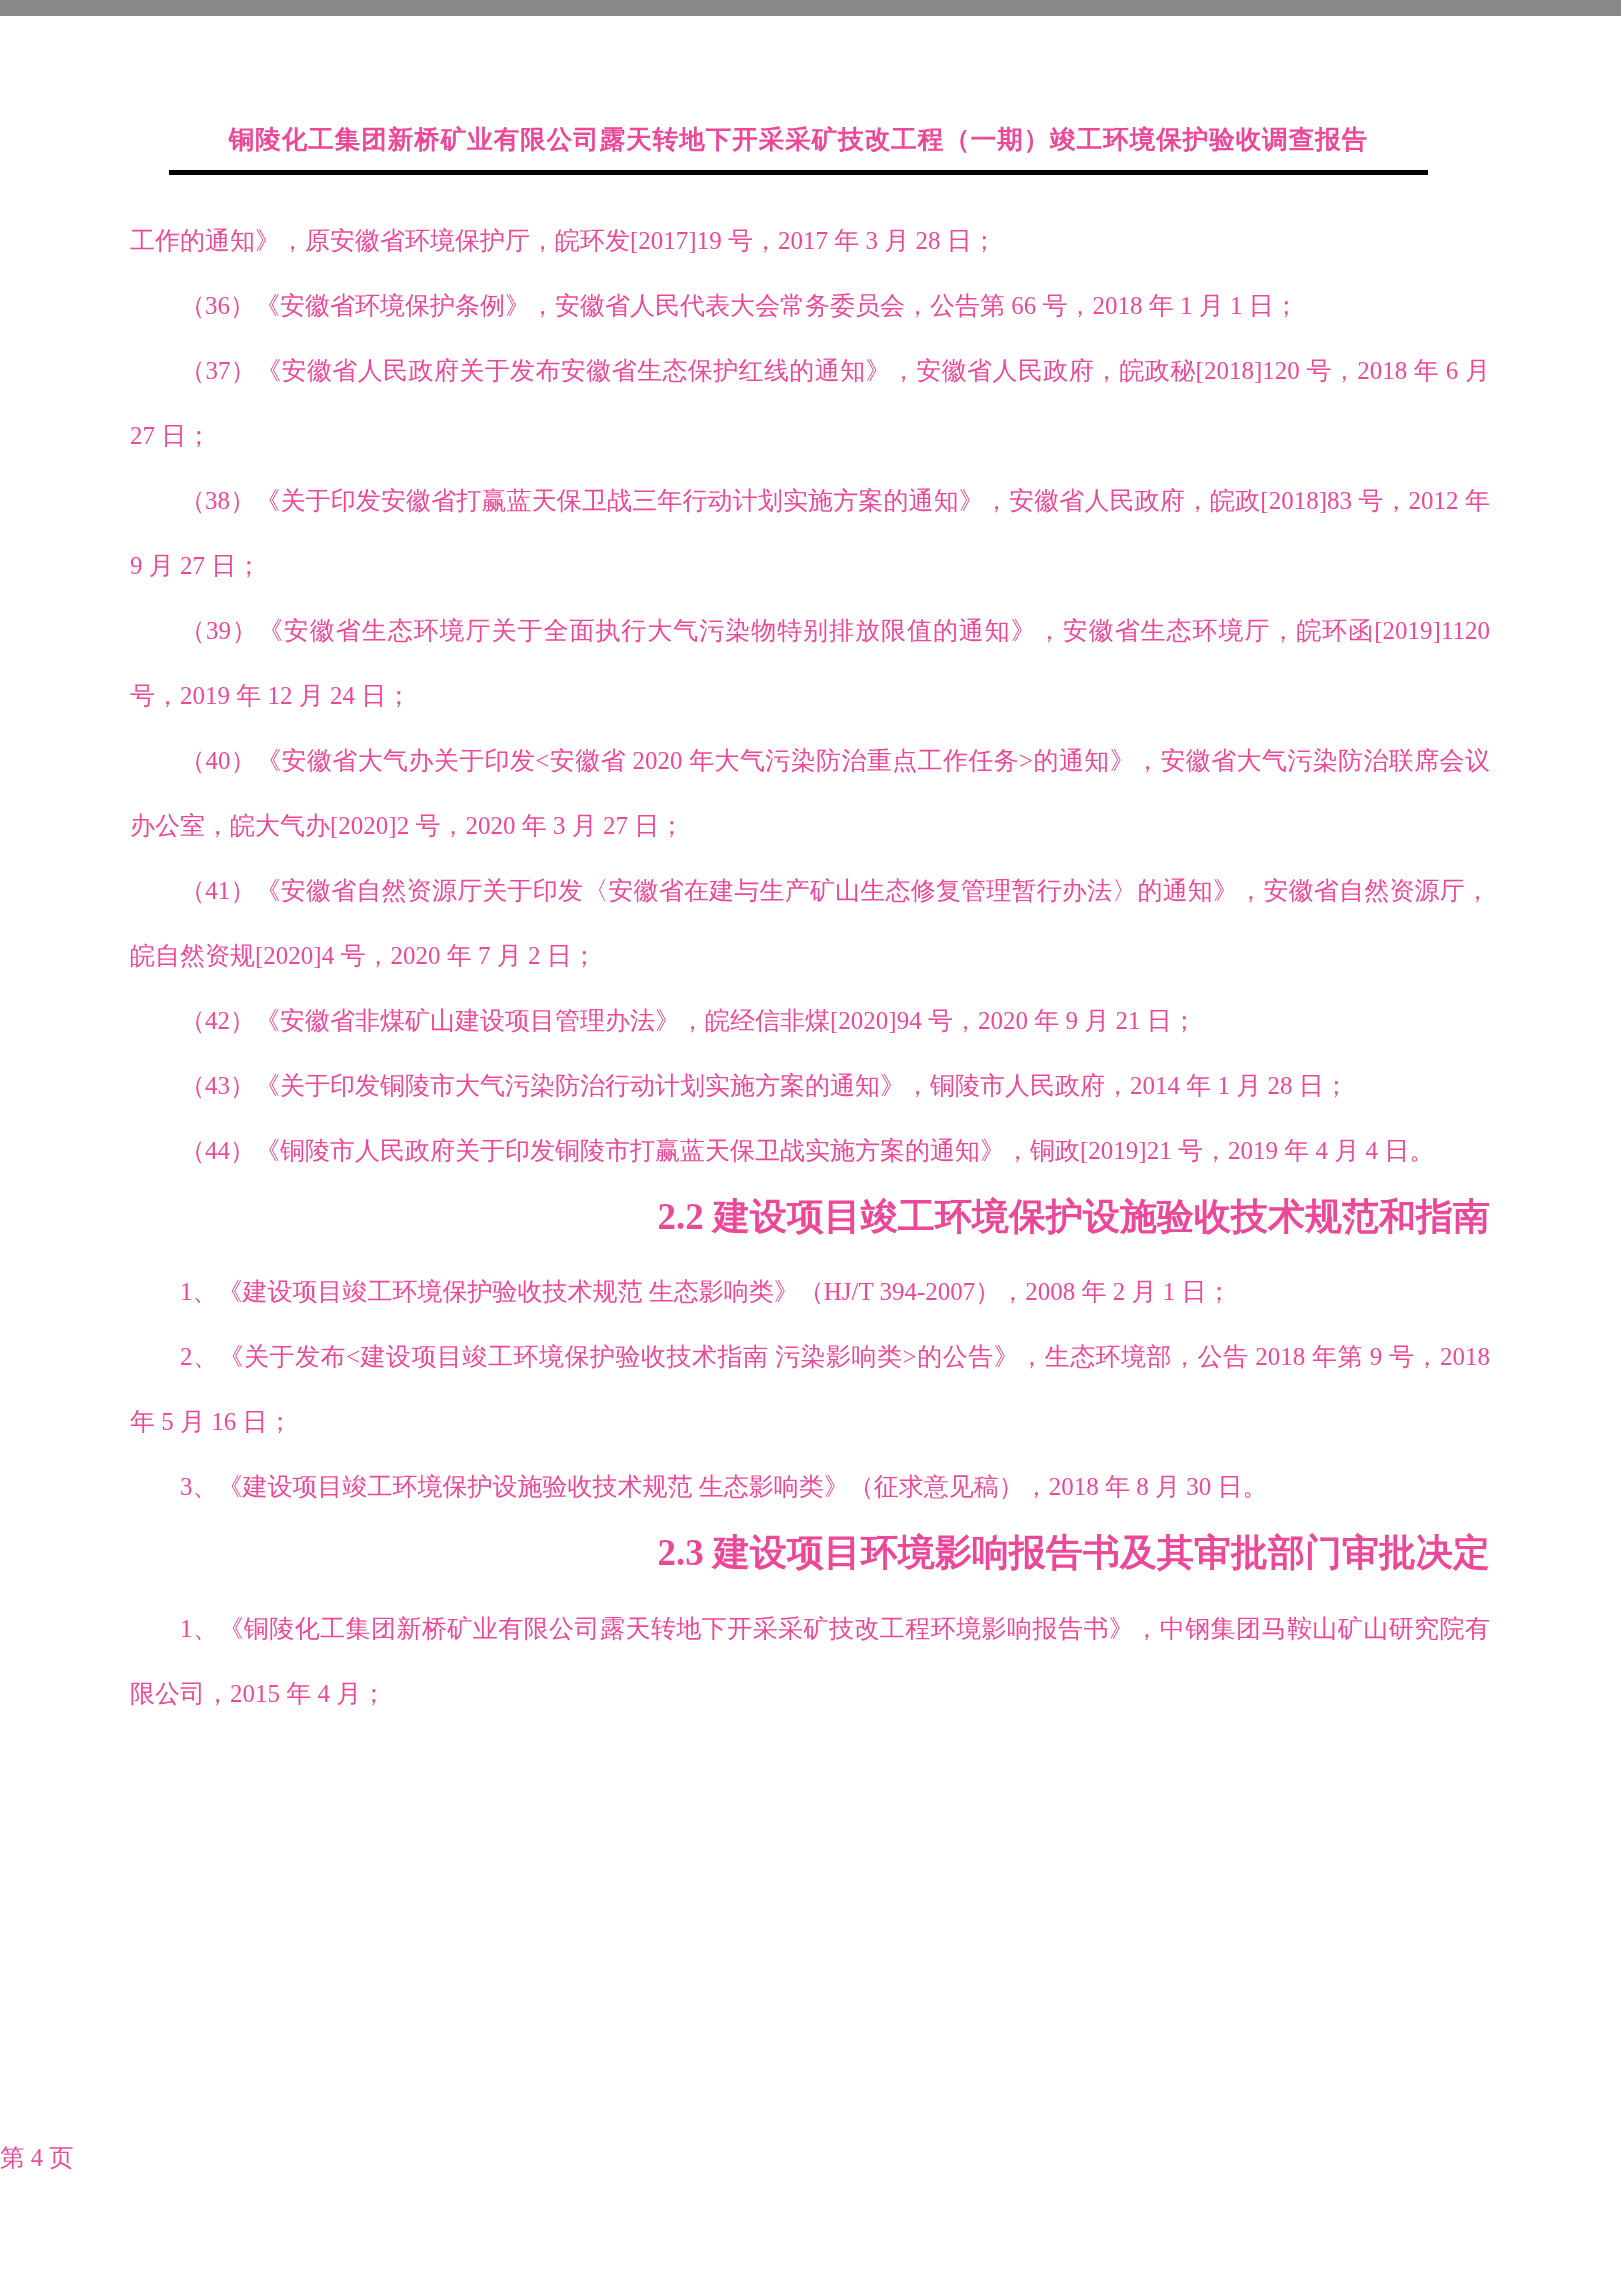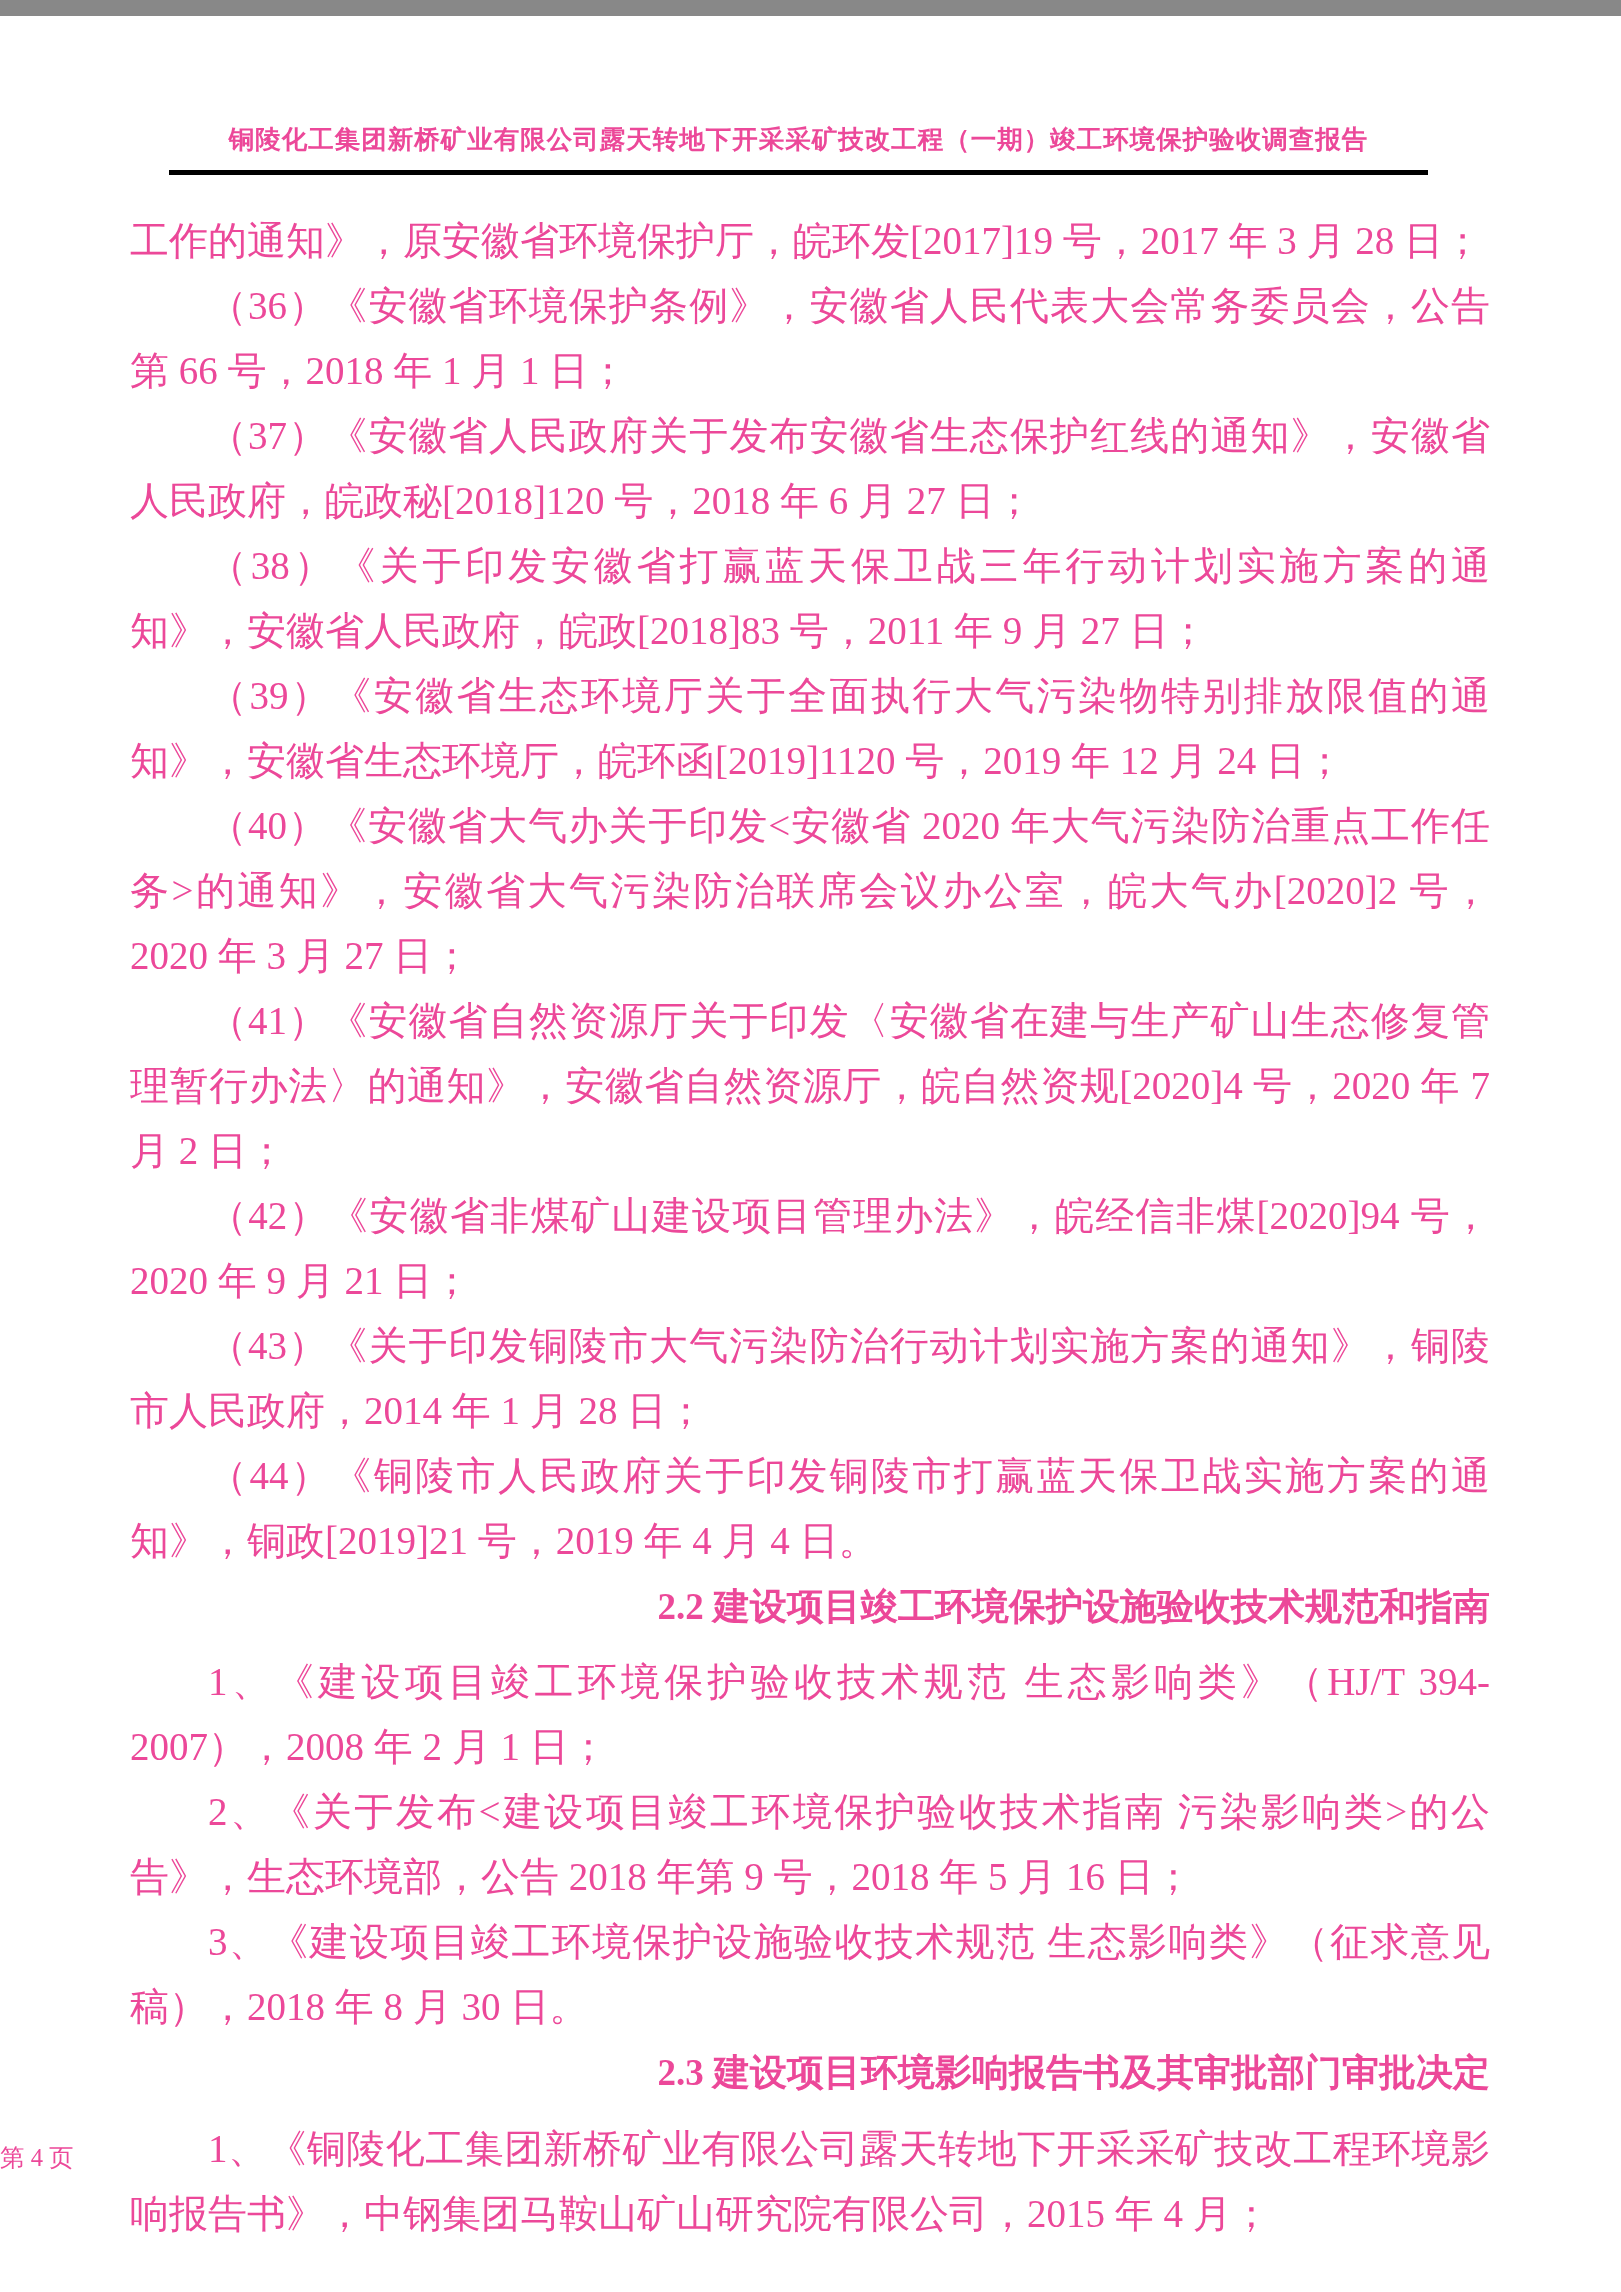--- a/index.html
+++ b/index.html
@@ -37,21 +37,21 @@
     background: #000000;
   }
   .doc-body {
     position: absolute;
     top: 192px;
     left: 130px;
     width: 1360px;
   }
   .para {
     margin: 0;
-    font-size: 39px;
+    font-size: 25px;
     line-height: 65px;
     text-align: justify;
     text-justify: inter-ideograph;
   }
   .para.indent {
     text-indent: 2em;
   }
   .section-heading {
     margin: 9.8px 0 19.6px 0;
     font-size: 37px;
@@ -77,21 +77,21 @@
   <div class="doc-header-rule"></div>
 
   <div class="doc-body">
 
     <p class="para">工作的通知》，原安徽省环境保护厅，皖环发[2017]19 号，2017 年 3 月 28 日；</p>
 
     <p class="para indent">（36）《安徽省环境保护条例》，安徽省人民代表大会常务委员会，公告第 66 号，2018 年 1 月 1 日；</p>
 
     <p class="para indent">（37）《安徽省人民政府关于发布安徽省生态保护红线的通知》，安徽省人民政府，皖政秘[2018]120 号，2018 年 6 月 27 日；</p>
 
-    <p class="para indent">（38）《关于印发安徽省打赢蓝天保卫战三年行动计划实施方案的通知》，安徽省人民政府，皖政[2018]83 号，2011 年 9 月 27 日；</p>
+    <p class="para indent">（38）《关于印发安徽省打赢蓝天保卫战三年行动计划实施方案的通知》，安徽省人民政府，皖政[2018]83 号，2012 年 9 月 27 日；</p>
 
     <p class="para indent">（39）《安徽省生态环境厅关于全面执行大气污染物特别排放限值的通知》，安徽省生态环境厅，皖环函[2019]1120 号，2019 年 12 月 24 日；</p>
 
     <p class="para indent">（40）《安徽省大气办关于印发&lt;安徽省 2020 年大气污染防治重点工作任务&gt;的通知》，安徽省大气污染防治联席会议办公室，皖大气办[2020]2 号，2020 年 3 月 27 日；</p>
 
     <p class="para indent">（41）《安徽省自然资源厅关于印发〈安徽省在建与生产矿山生态修复管理暂行办法〉的通知》，安徽省自然资源厅，皖自然资规[2020]4 号，2020 年 7 月 2 日；</p>
 
     <p class="para indent">（42）《安徽省非煤矿山建设项目管理办法》，皖经信非煤[2020]94 号，2020 年 9 月 21 日；</p>
 
     <p class="para indent">（43）《关于印发铜陵市大气污染防治行动计划实施方案的通知》，铜陵市人民政府，2014 年 1 月 28 日；</p>

